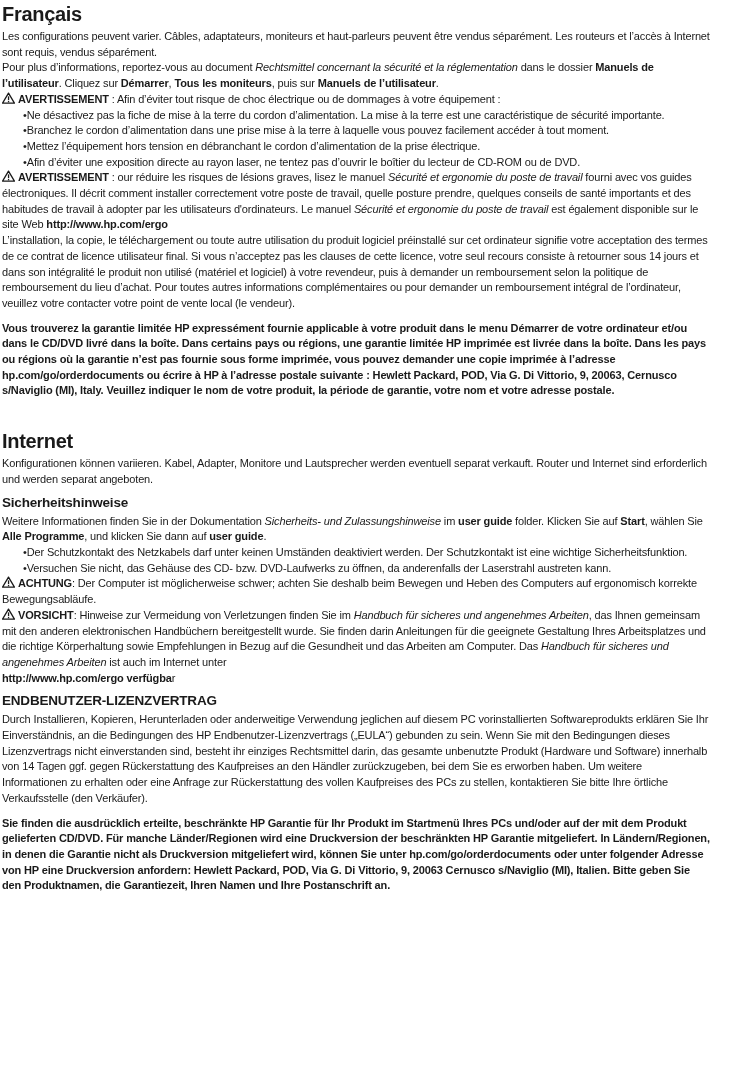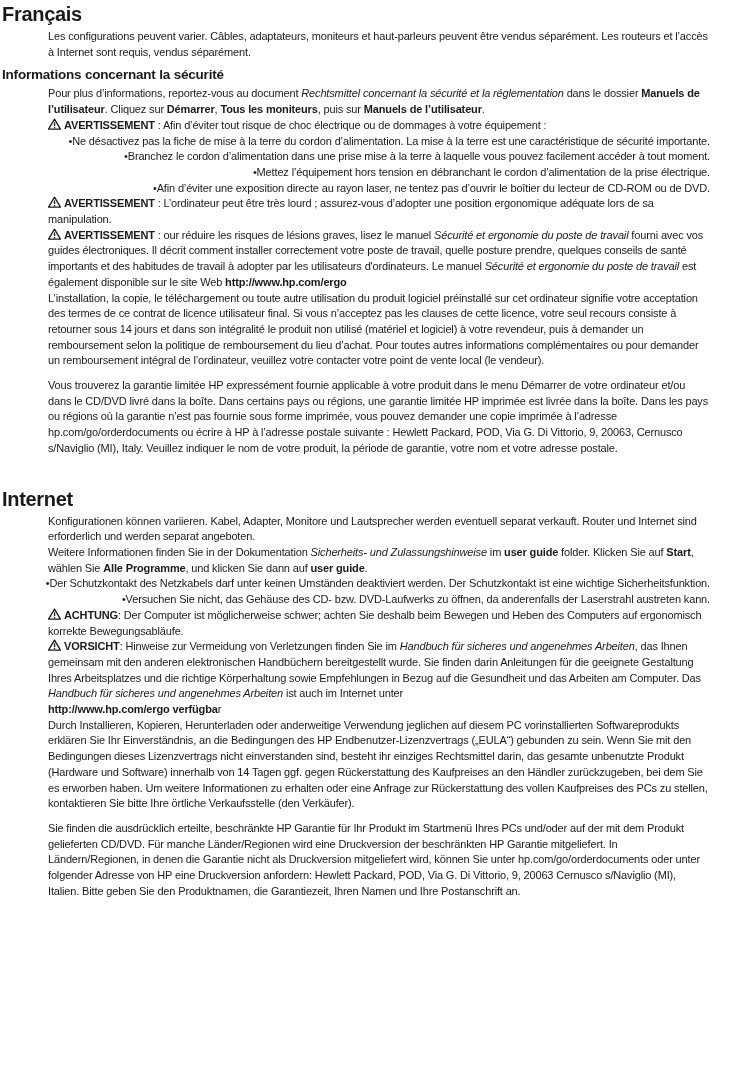--- a/index.html
+++ b/index.html
@@ -14,93 +14,89 @@
   h1 {
     font-size: 20px; line-height: 24px; font-weight: bold;
     margin: 0 0 3px 0; letter-spacing: -0.3px;
   }
   h2 {
     font-size: 13.5px; line-height: 17px; font-weight: bold;
     margin: 6px 0 3px 0; letter-spacing: -0.2px;
   }
   p { margin: 0; }
   .body {
-    font-size: 11px; line-height: 15.7px; letter-spacing: -0.15px; margin-left: 46px;
+    font-size: 11px; line-height: 15.7px; letter-spacing: -0.15px;
   }
-  .para-gap { margin-top: 9px; }
+  .para-gap { margin-top: 9px; font-weight: bold; }
   ul.bullets {
     margin: 0; padding: 0 0 0 21px; list-style: none;
-    font-size: 11px; line-height: 15.7px; letter-spacing: -0.15px; text-align: right;
+    font-size: 11px; line-height: 15.7px; letter-spacing: -0.15px;
   }
   ul.bullets li { text-indent: -6px; padding-left: 6px; }
   ul.bullets li::before { content: "\2022"; }
   .warn-icon-svg { width: 13px; height: 12px; vertical-align: -1px; margin-right: 3px; }
   .section-de { margin-top: 30px; }
   b, i { letter-spacing: -0.15px; }
 </style>
 </head>
 <body>
 
 <div class="page">
 
   <div class="section">
     <h1>Français</h1>
     <p class="body">Les configurations peuvent varier. Câbles, adaptateurs, moniteurs et haut-parleurs peuvent être vendus séparément. Les routeurs et l’accès à Internet sont requis, vendus séparément.</p>
 
-    <h2>Informations concernant la sécurité</h2>
     <p class="body"><span>Pour plus d’informations, reportez-vous au document </span><i>Rechtsmittel concernant la sécurité et la réglementation</i><span> dans le dossier </span><b>Manuels de l’utilisateur</b><span>. Cliquez sur </span><b>Démarrer</b><span>, </span><b>Tous les moniteurs</b><span>, puis sur </span><b>Manuels de l’utilisateur</b><span>.</span></p>
 
     <p class="body"><svg class="warn-icon-svg" viewBox="0 0 24 22">
           <path d="M12 2 L23 20.5 L1 20.5 Z" fill="none" stroke="#1a1a1a" stroke-width="2.4" stroke-linejoin="round"></path>
           <rect x="10.9" y="8" width="2.4" height="7" fill="#1a1a1a"></rect>
           <rect x="10.9" y="16.6" width="2.4" height="2.4" fill="#1a1a1a"></rect>
         </svg><b>AVERTISSEMENT</b><span> : </span><span>Afin d’éviter tout risque de choc électrique ou de dommages à votre équipement :</span></p>
     <ul class="bullets">
       <li>Ne désactivez pas la fiche de mise à la terre du cordon d’alimentation. La mise à la terre est une caractéristique de sécurité importante.</li>
       <li>Branchez le cordon d’alimentation dans une prise mise à la terre à laquelle vous pouvez facilement accéder à tout moment.</li>
       <li>Mettez l’équipement hors tension en débranchant le cordon d’alimentation de la prise électrique.</li>
       <li>Afin d’éviter une exposition directe au rayon laser, ne tentez pas d’ouvrir le boîtier du lecteur de CD-ROM ou de DVD.</li>
     </ul>
 
-    <p class="body"><svg class="warn-icon-svg" viewBox="0 0 24 22">
-          <path d="M12 2 L23 20.5 L1 20.5 Z" fill="none" stroke="#1a1a1a" stroke-width="2.4" stroke-linejoin="round"></path>
-          <rect x="10.9" y="8" width="2.4" height="7" fill="#1a1a1a"></rect>
-          <rect x="10.9" y="16.6" width="2.4" height="2.4" fill="#1a1a1a"></rect>
-        </svg><b>AVERTISSEMENT</b><span> : </span><span>L’ordinateur peut être très lourd ; assurez-vous d’adopter une position ergonomique adéquate lors de sa manipulation.</span></p>
 
     <p class="body"><svg class="warn-icon-svg" viewBox="0 0 24 22">
           <path d="M12 2 L23 20.5 L1 20.5 Z" fill="none" stroke="#1a1a1a" stroke-width="2.4" stroke-linejoin="round"></path>
           <rect x="10.9" y="8" width="2.4" height="7" fill="#1a1a1a"></rect>
           <rect x="10.9" y="16.6" width="2.4" height="2.4" fill="#1a1a1a"></rect>
         </svg><b>AVERTISSEMENT</b><span> : </span><span>our réduire les risques de lésions graves, lisez le manuel </span><i>Sécurité et ergonomie du poste de travail</i><span> fourni avec vos guides électroniques. Il décrit comment installer correctement votre poste de travail, quelle posture prendre, quelques conseils de santé importants et des habitudes de travail à adopter par les utilisateurs d'ordinateurs. Le manuel </span><i>Sécurité et ergonomie du poste de travail</i><span> est également disponible sur le site Web </span><b>http://www.hp.com/ergo</b></p>
 
     <p class="body">L’installation, la copie, le téléchargement ou toute autre utilisation du produit logiciel préinstallé sur cet ordinateur signifie votre acceptation des termes de ce contrat de licence utilisateur final. Si vous n’acceptez pas les clauses de cette licence, votre seul recours consiste à retourner sous 14 jours et dans son intégralité le produit non utilisé (matériel et logiciel) à votre revendeur, puis à demander un remboursement selon la politique de remboursement du lieu d’achat. Pour toutes autres informations complémentaires ou pour demander un remboursement intégral de l’ordinateur, veuillez votre contacter votre point de vente local (le vendeur).</p>
     <p class="body para-gap">Vous trouverez la garantie limitée HP expressément fournie applicable à votre produit dans le menu Démarrer de votre ordinateur et/ou dans le CD/DVD livré dans la boîte. Dans certains pays ou régions, une garantie limitée HP imprimée est livrée dans la boîte. Dans les pays ou régions où la garantie n’est pas fournie sous forme imprimée, vous pouvez demander une copie imprimée à l’adresse hp.com/go/orderdocuments ou écrire à HP à l’adresse postale suivante : Hewlett Packard, POD, Via G. Di Vittorio, 9, 20063, Cernusco s/Naviglio (MI), Italy. Veuillez indiquer le nom de votre produit, la période de garantie, votre nom et votre adresse postale.</p>
   </div>
 
   <div class="section section-de">
     <h1>Internet</h1>
     <p class="body">Konfigurationen können variieren. Kabel, Adapter, Monitore und Lautsprecher werden eventuell separat verkauft. Router und Internet sind erforderlich und werden separat angeboten.</p>
 
+    <h2>Sicherheitshinweise</h2>
     <p class="body"><span>Weitere Informationen finden Sie in der Dokumentation </span><i>Sicherheits- und Zulassungshinweise</i><span> im </span><b>user guide</b><span> folder. Klicken Sie auf </span><b>Start</b><span>, wählen Sie </span><b>Alle Programme</b><span>, und klicken Sie dann auf </span><b>user guide</b><span>.</span></p>
 
     <ul class="bullets">
       <li>Der Schutzkontakt des Netzkabels darf unter keinen Umständen deaktiviert werden. Der Schutzkontakt ist eine wichtige Sicherheitsfunktion.</li>
       <li>Versuchen Sie nicht, das Gehäuse des CD- bzw. DVD-Laufwerks zu öffnen, da anderenfalls der Laserstrahl austreten kann.</li>
     </ul>
 
     <p class="body"><svg class="warn-icon-svg" viewBox="0 0 24 22">
           <path d="M12 2 L23 20.5 L1 20.5 Z" fill="none" stroke="#1a1a1a" stroke-width="2.4" stroke-linejoin="round"></path>
           <rect x="10.9" y="8" width="2.4" height="7" fill="#1a1a1a"></rect>
           <rect x="10.9" y="16.6" width="2.4" height="2.4" fill="#1a1a1a"></rect>
         </svg><b>ACHTUNG</b><span>: </span><span>Der Computer ist möglicherweise schwer; achten Sie deshalb beim Bewegen und Heben des Computers auf ergonomisch korrekte Bewegungsabläufe.</span></p>
 
     <p class="body"><svg class="warn-icon-svg" viewBox="0 0 24 22">
           <path d="M12 2 L23 20.5 L1 20.5 Z" fill="none" stroke="#1a1a1a" stroke-width="2.4" stroke-linejoin="round"></path>
           <rect x="10.9" y="8" width="2.4" height="7" fill="#1a1a1a"></rect>
           <rect x="10.9" y="16.6" width="2.4" height="2.4" fill="#1a1a1a"></rect>
         </svg><b>VORSICHT</b><span>: </span><span>Hinweise zur Vermeidung von Verletzungen finden Sie im </span><i>Handbuch für sicheres und angenehmes Arbeiten</i><span>, das Ihnen gemeinsam mit den anderen elektronischen Handbüchern bereitgestellt wurde. Sie finden darin Anleitungen für die geeignete Gestaltung Ihres Arbeitsplatzes und die richtige Körperhaltung sowie Empfehlungen in Bezug auf die Gesundheit und das Arbeiten am Computer. Das </span><i>Handbuch für sicheres und angenehmes Arbeiten</i><span> ist auch im Internet unter </span><br><b>http://www.hp.com/ergo verfügba</b><span>r</span></p>
 
+    <h2>ENDBENUTZER-LIZENZVERTRAG</h2>
     <p class="body">Durch Installieren, Kopieren, Herunterladen oder anderweitige Verwendung jeglichen auf diesem PC vorinstallierten Softwareprodukts erklären Sie Ihr Einverständnis, an die Bedingungen des HP Endbenutzer-Lizenzvertrags („EULA“) gebunden zu sein. Wenn Sie mit den Bedingungen dieses Lizenzvertrags nicht einverstanden sind, besteht ihr einziges Rechtsmittel darin, das gesamte unbenutzte Produkt (Hardware und Software) innerhalb von 14 Tagen ggf. gegen Rückerstattung des Kaufpreises an den Händler zurückzugeben, bei dem Sie es erworben haben. Um weitere Informationen zu erhalten oder eine Anfrage zur Rückerstattung des vollen Kaufpreises des PCs zu stellen, kontaktieren Sie bitte Ihre örtliche Verkaufsstelle (den Verkäufer).</p>
     <p class="body para-gap">Sie finden die ausdrücklich erteilte, beschränkte HP Garantie für Ihr Produkt im Startmenü Ihres PCs und/oder auf der mit dem Produkt gelieferten CD/DVD. Für manche Länder/Regionen wird eine Druckversion der beschränkten HP Garantie mitgeliefert. In Ländern/Regionen, in denen die Garantie nicht als Druckversion mitgeliefert wird, können Sie unter hp.com/go/orderdocuments oder unter folgender Adresse von HP eine Druckversion anfordern: Hewlett Packard, POD, Via G. Di Vittorio, 9, 20063 Cernusco s/Naviglio (MI), Italien. Bitte geben Sie den Produktnamen, die Garantiezeit, Ihren Namen und Ihre Postanschrift an.</p>
   </div>
 
 </div>
 
 </body></html>

